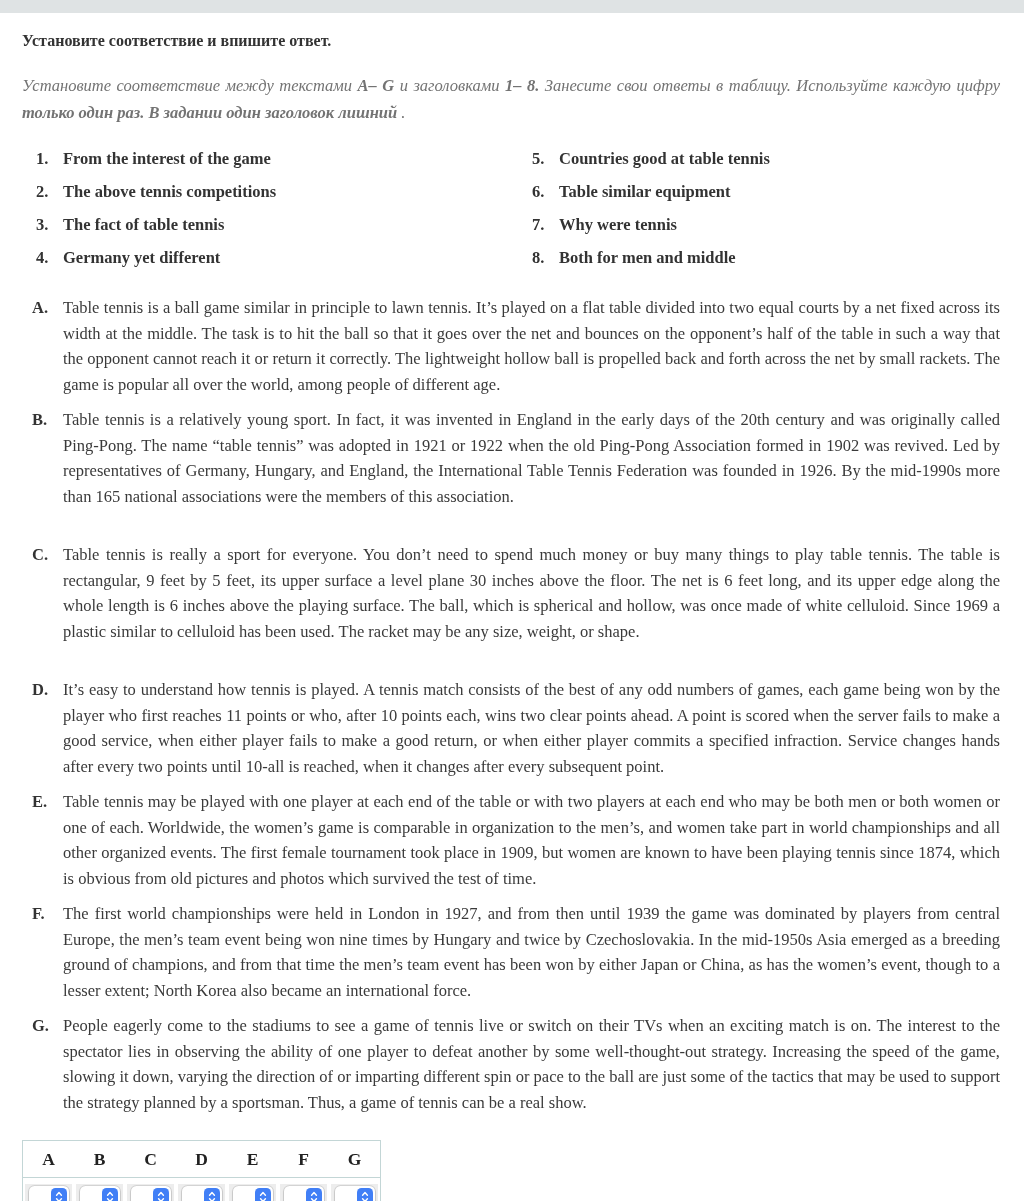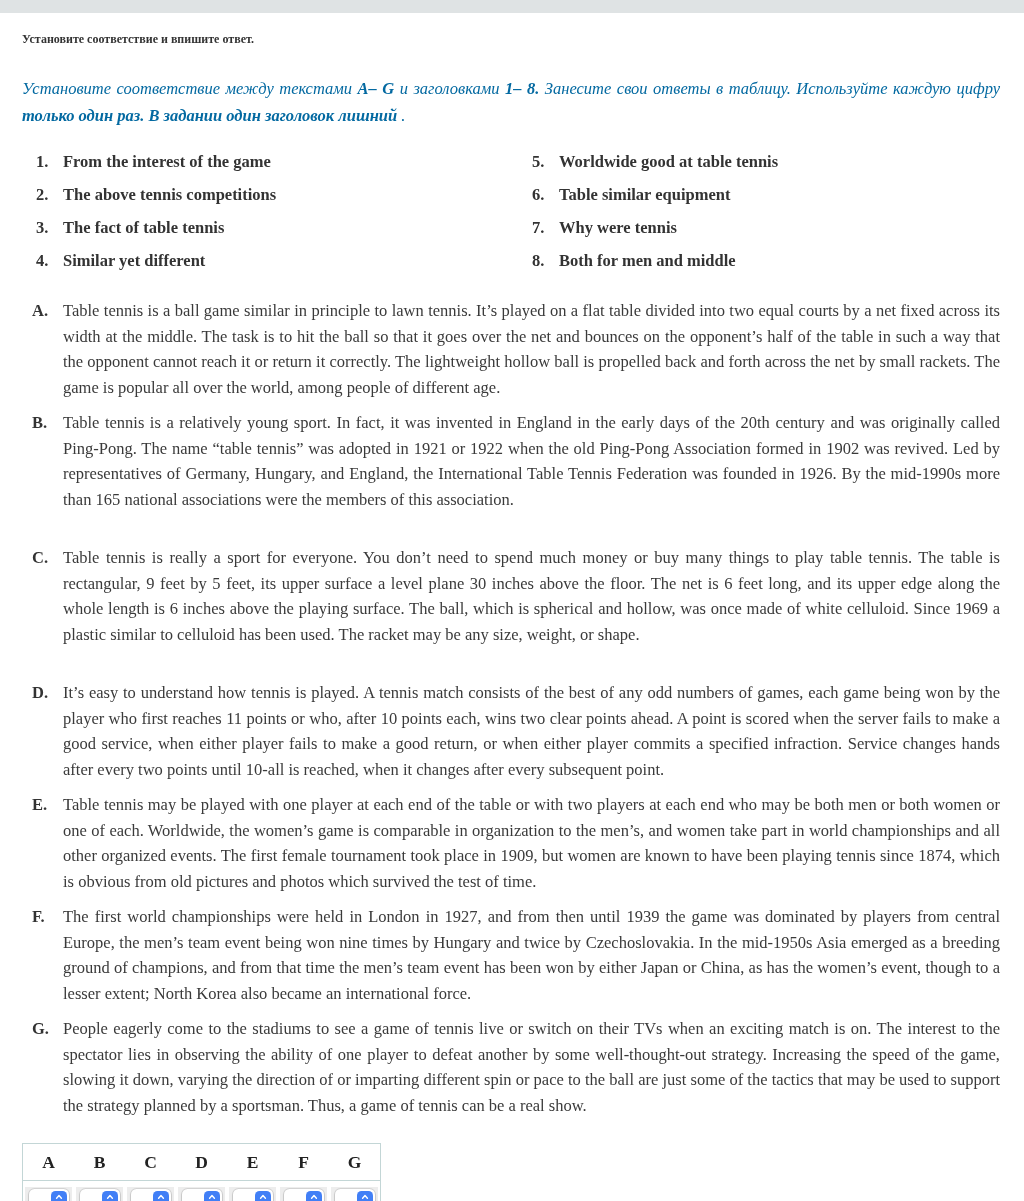--- a/index.html
+++ b/index.html
@@ -12,31 +12,31 @@
   }
   .topbar{
     height:13px;width:100%;
     background:#dfe3e4;
   }
   .content{
     padding:0 24px 0 22px;
   }
   .page-title{
     margin:19px 0 0 0;
-    font-size:12px;
+    font-size:16px;
     font-weight:bold;
     color:#333;
   }
   .instructions{
-    margin-top:28px;
+    margin-top:22px;
     font-style:italic;
     font-size:16.5px;
     line-height:27px;
     text-align:justify;
-    color:#0369a1;
+    color:#737373;
   }
   .instructions b{font-weight:bold;}
   .headings-grid{
     margin-top:23px;
     display:grid;
     grid-template-columns:496px 1fr;
     row-gap:13px;
   }
   .h-item{
     display:flex;
@@ -127,41 +127,41 @@
 
   <p class="instructions"><span>Установите соответствие между текстами </span><b>A– G</b><span> и заголовками </span><b>1– 8.</b><span> Занесите свои ответы в таблицу. Используйте каждую цифру </span><b>только один раз. В задании один заголовок лишний</b><span> .</span></p>
 
   <div class="headings-grid">
     <div class="h-item">
       <span class="h-num">1.</span>
       <span>From the interest of the game</span>
     </div>
     <div class="h-item">
       <span class="h-num">5.</span>
-      <span>Worldwide good at table tennis</span>
+      <span>Countries good at table tennis</span>
     </div>
     <div class="h-item">
       <span class="h-num">2.</span>
       <span>The above tennis competitions</span>
     </div>
     <div class="h-item">
       <span class="h-num">6.</span>
       <span>Table similar equipment</span>
     </div>
     <div class="h-item">
       <span class="h-num">3.</span>
       <span>The fact of table tennis</span>
     </div>
     <div class="h-item">
       <span class="h-num">7.</span>
       <span>Why were tennis</span>
     </div>
     <div class="h-item">
       <span class="h-num">4.</span>
-      <span>Similar yet different</span>
+      <span>Germany yet different</span>
     </div>
     <div class="h-item">
       <span class="h-num">8.</span>
       <span>Both for men and middle</span>
     </div>
   </div>
 
   <div class="paragraphs">
     <p class="para">
       <span class="para-letter">A.</span><span>Table tennis is a ball game similar in principle to lawn tennis. It’s played on a flat table divided into two equal courts by a net fixed across its width at the middle. The task is to hit the ball so that it goes over the net and bounces on the opponent’s half of the table in such a way that the opponent cannot reach it or return it correctly. The lightweight hollow ball is propelled back and forth across the net by small rackets. The game is popular all over the world, among people of different age.</span>

